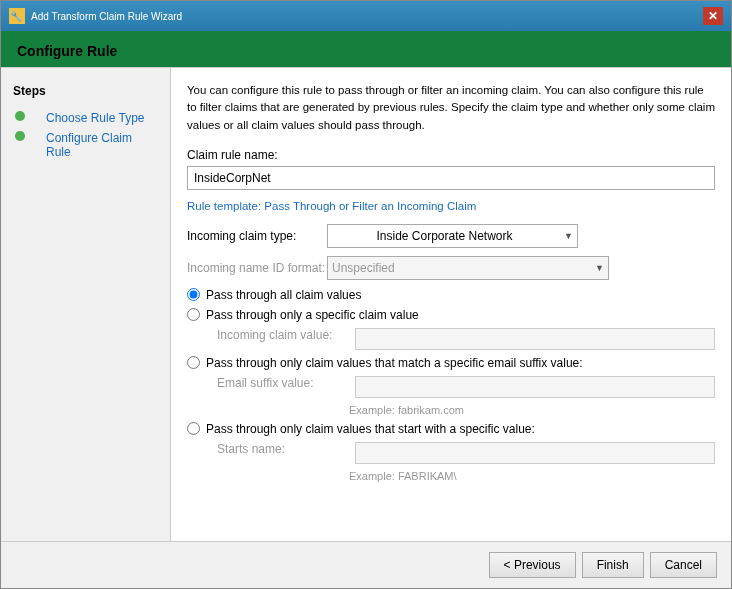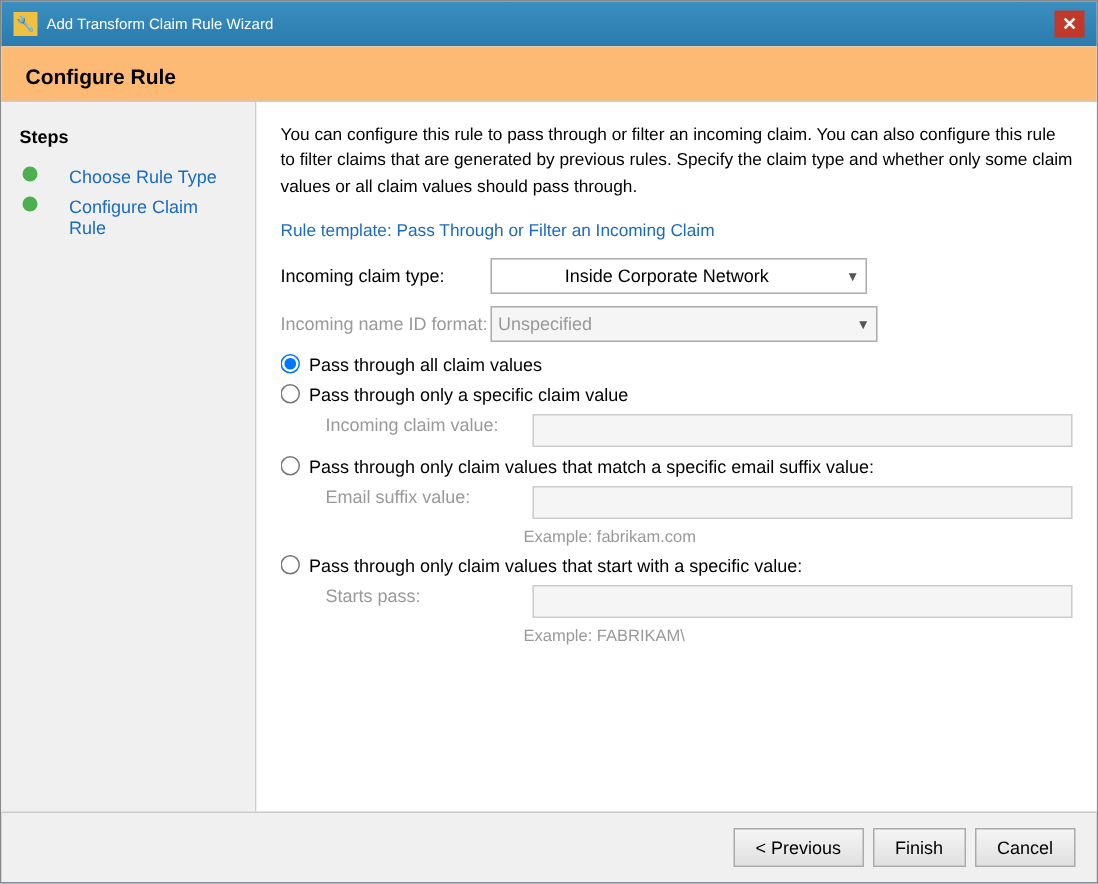--- a/index.html
+++ b/index.html
@@ -68,21 +68,21 @@
       flex-direction: column;
       flex: 1;
       background: #fff;
     }
     .page-title {
       padding: 12px 16px 8px;
       font-size: 14px;
       font-weight: bold;
       color: #000;
       border-bottom: 1px solid #ccc;
-      background: #fdba74;
+      background: #15803d;
     }
     .main-body {
       display: flex;
       flex: 1;
       background: #f0f0f0;
     }
     .sidebar {
       width: 170px;
       background: #f0f0f0;
       padding: 16px 12px;
@@ -287,36 +287,40 @@
         </div>
         <div class="sidebar-item active">
           <div class="dot"></div>
           <span>Configure Claim Rule</span>
         </div>
       </div>
 
       <div class="form-area">
         <p class="description">You can configure this rule to pass through or filter an incoming claim. You can also configure this rule to filter claims that are generated by previous rules. Specify the claim type and whether only some claim values or all claim values should pass through.</p>
 
+        <div class="form-group">
+          <label class="form-label">Claim rule name:</label>
+          <input type="text" value="InsideCorpNet" style="width: 100%;">
+        </div>
 
         <div class="rule-template">Rule template: Pass Through or Filter an Incoming Claim</div>
 
         <div class="incoming-row">
           <span class="form-label-inline">Incoming claim type:</span>
           <div class="select-wrapper">
             <select style="width:251px;text-align:center;">
               <option class="select-highlighted" selected="">Inside Corporate Network</option>
             </select>
           </div>
         </div>
 
         <div class="incoming-row">
           <span class="form-label-inline disabled">Incoming name ID format:</span>
           <div class="select-wrapper">
-            <select style="width:258px; color:#999; background:#f5f5f5;">
+            <select style="width:282px; color:#999; background:#f5f5f5;">
               <option selected="">Unspecified</option>
             </select>
           </div>
         </div>
 
         <div class="radio-group">
           <label class="radio-label">
             <input type="radio" name="pass-option" checked="" style="">
             <span>Pass through all claim values</span>
           </label>
@@ -341,21 +345,21 @@
             <input type="text" disabled="" style="width: 240px; background: rgb(245, 245, 245);">
           </div>
           <div class="example-text">Example: fabrikam.com</div>
 
           <label class="radio-label">
             <input type="radio" name="pass-option" style="">
             <span>Pass through only claim values that start with a specific value:</span>
           </label>
 
           <div class="indented-input">
-            <span class="indented-label">Starts pass:</span>
+            <span class="indented-label">Starts name:</span>
             <input type="text" disabled="" style="width: 240px; background: rgb(245, 245, 245);">
           </div>
           <div class="example-text">Example: FABRIKAM\</div>
         </div>
       </div>
     </div>
   </div>
 
   <div class="footer">
     <button class="footer-btn">&lt; Previous</button>

